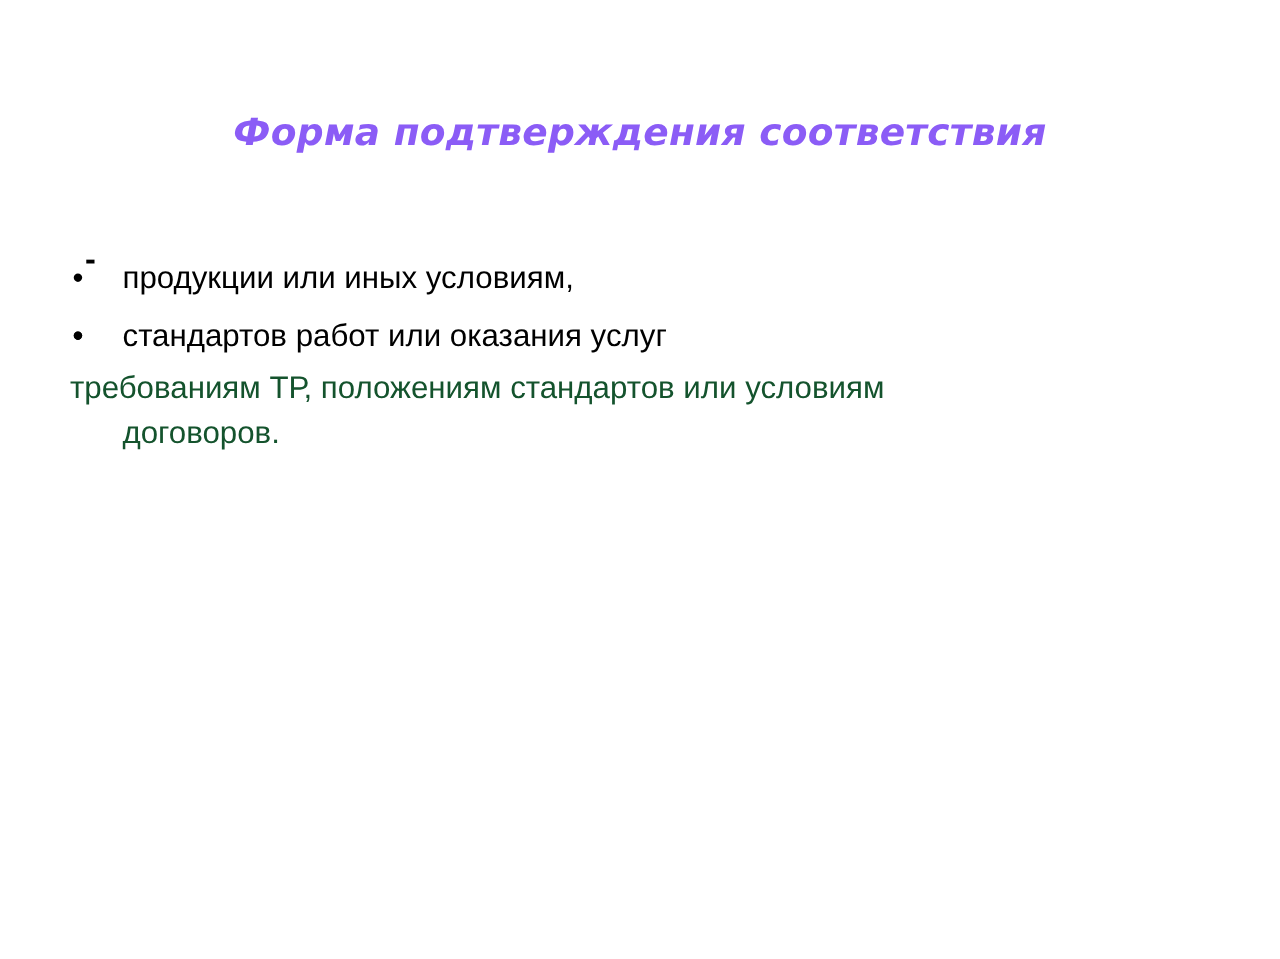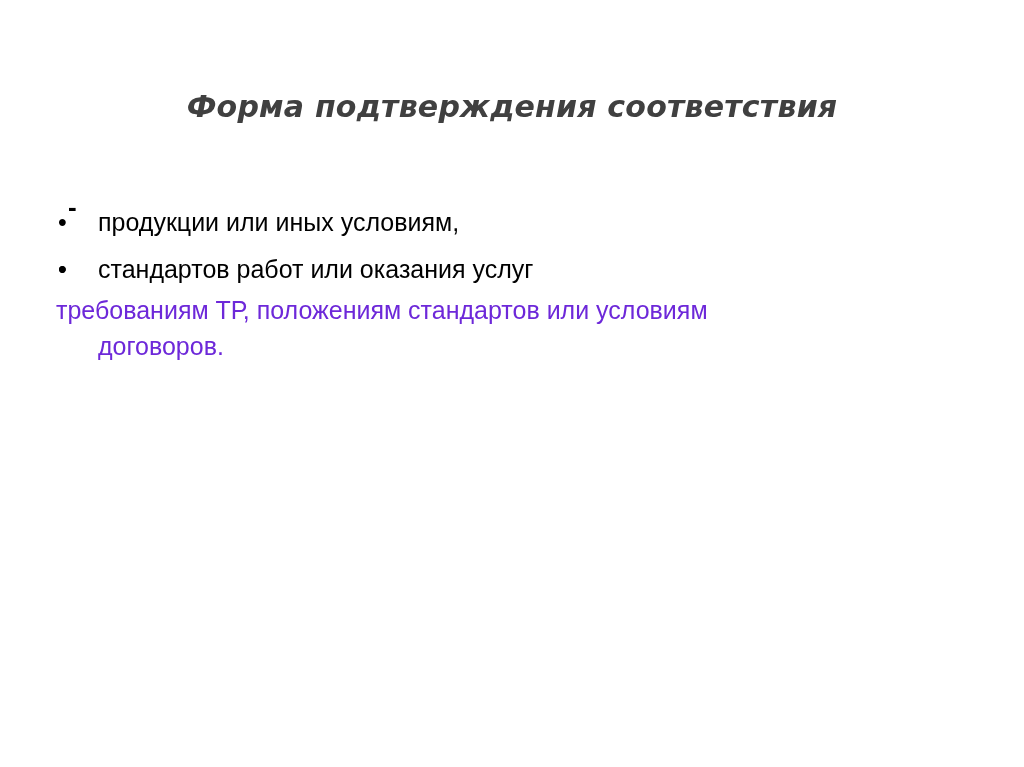--- a/index.html
+++ b/index.html
@@ -26,21 +26,21 @@
     left: 0;
     top: 70px;
     width: 100%;
     text-align: center;
     font-family: "DejaVu Sans", "Liberation Sans", sans-serif;
     font-size: 30px;
     font-weight: bold;
     font-style: italic;
     letter-spacing: 0.2px;
     line-height: 1.15;
-    color: #404040;
+    color: #8b5cf6;
     white-space: nowrap;
   }
 
   
   .body-block {
     position: absolute;
     left: 56px;
     top: 190px;
     width: 900px;
   }
@@ -98,21 +98,21 @@
   .row-4 { margin-bottom: 4px; }
 
   
   .tail-para {
     position: relative;
     margin: 0;
     padding-left: 0;
     text-indent: 0;
     font-size: 25px;
     line-height: 1.47;
-    color: #6d28d9;
+    color: #14532d;
   }
   .tail-para .tail-line-1 { display: block; }
   .tail-para .tail-line-2 { display: block; padding-left: 42px; }
 </style>
 </head>
 <body>
 
 <div class="slide">
 
   <h1 class="slide-title">Форма подтверждения соответствия</h1>

